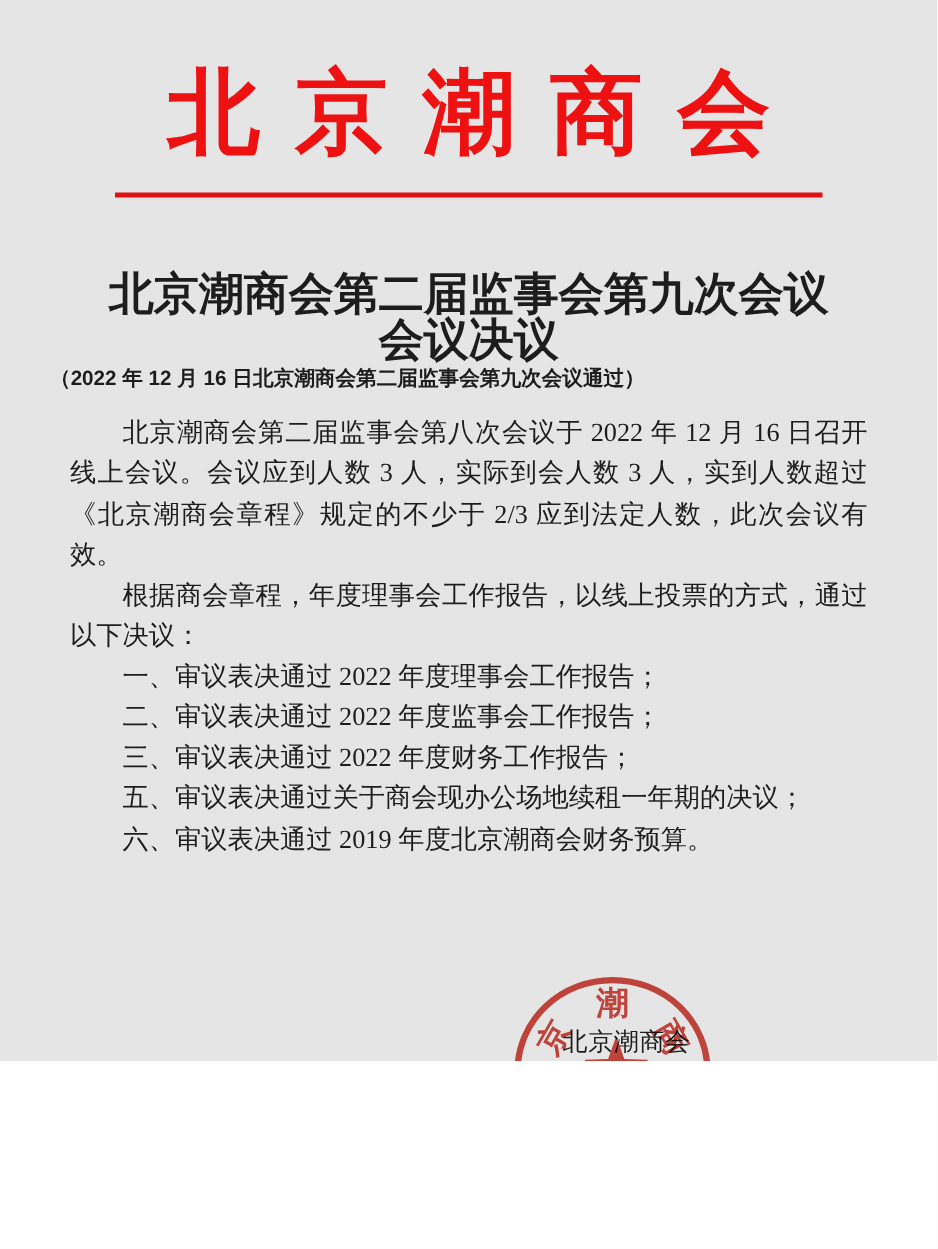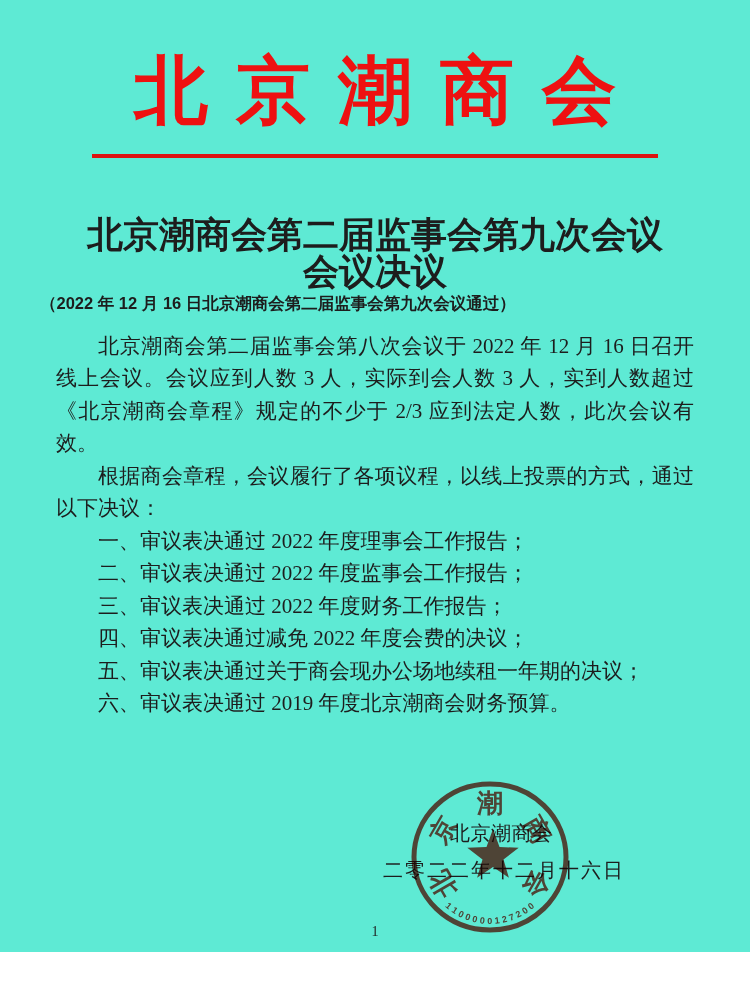--- a/index.html
+++ b/index.html
@@ -1,17 +1,17 @@
 <!DOCTYPE html>
 <html><head>
 <meta charset="utf-8">
 <style>
   html,body { margin:0; padding:0; background:#ffffff; }
   .page {
-    position:relative; width:750px; height:952px; background:#5eead4;
+    position:relative; width:750px; height:849px; background:#e5e5e5;
     font-family:"Liberation Serif","DejaVu Serif",serif; color:#1d1d1d;
     overflow:hidden; margin:0 auto;
   }
   
   .org-name {
     margin:52px 0 0; text-align:center; font-weight:bold;
     font-size:74px; line-height:1.08; letter-spacing:28px; text-indent:28px;
     font-family:"Liberation Serif","DejaVu Serif",serif; white-space:nowrap;
   }
   .redline { height:4px; margin:22px 92px 0; }
@@ -58,26 +58,25 @@
     <div class="org-name" style="color: rgb(238, 17, 17);">北京潮商会</div>
     <div class="redline" style="background: rgb(221, 17, 17);"></div>
   </div>
 
   <div class="doc-title first">北京潮商会第二届监事会第九次会议</div>
   <div class="doc-title">会议决议</div>
   <div class="doc-subtitle">（2022 年 12 月 16 日北京潮商会第二届监事会第九次会议通过）</div>
 
   <div class="body-text">
     <p class="para">北京潮商会第二届监事会第八次会议于 2022 年 12 月 16 日召开线上会议。会议应到人数 3 人，实际到会人数 3 人，实到人数超过《北京潮商会章程》规定的不少于 2/3 应到法定人数，此次会议有效。</p>
-    <p class="para">根据商会章程，会议履行了各项议程，以线上投票的方式，通过以下决议：</p>
+    <p class="para">根据商会章程，年度理事会工作报告，以线上投票的方式，通过以下决议：</p>
     <div id="resolutions">
         <p class="para">一、审议表决通过 2022 年度理事会工作报告；</p>
         <p class="para">二、审议表决通过 2022 年度监事会工作报告；</p>
         <p class="para">三、审议表决通过 2022 年度财务工作报告；</p>
-        <p class="para">四、审议表决通过减免 2022 年度会费的决议；</p>
         <p class="para">五、审议表决通过关于商会现办公场地续租一年期的决议；</p>
         <p class="para">六、审议表决通过 2019 年度北京潮商会财务预算。</p>
       </div>
   </div>
 
   <div class="sig-org">北京潮商会</div>
   <div class="sig-date">二零二二年十二月十六日</div>
 
   <svg class="seal" width="170" height="170" viewBox="0 0 170 170" aria-hidden="true">
     <ellipse id="seal-ring" cx="85" cy="85" rx="76" ry="73" fill="none" stroke-width="5" stroke="#cf3a31"></ellipse>

